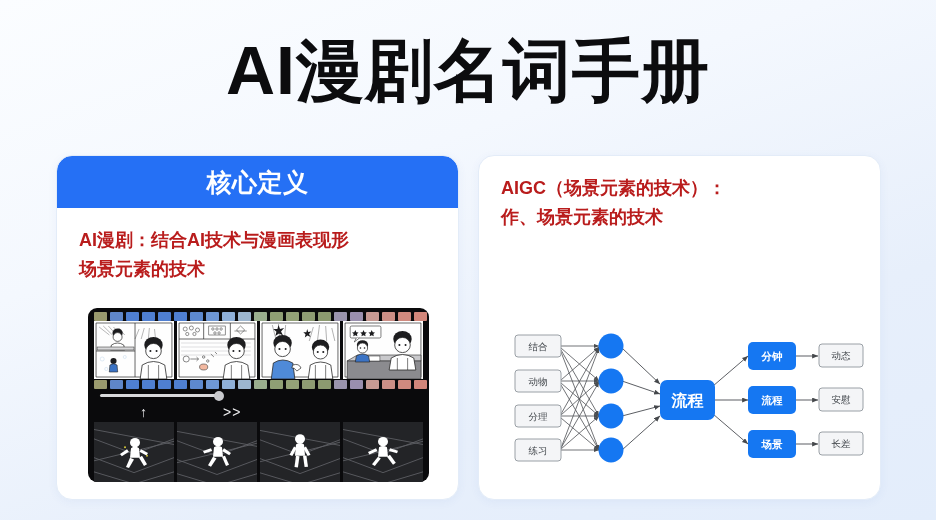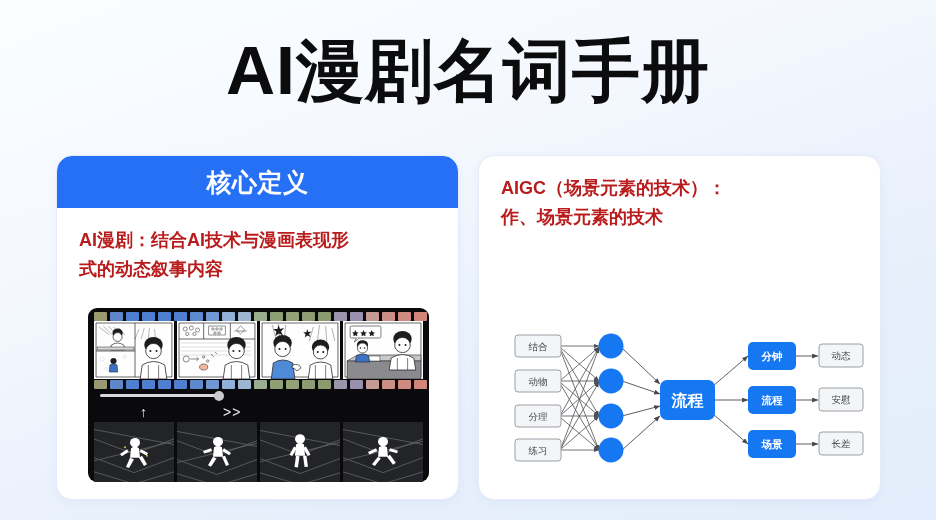--- a/index.html
+++ b/index.html
@@ -171,21 +171,21 @@
 <h1 id="page-title">AI漫剧名词手册</h1>
 
 <section class="card" id="card-definition">
 
   <div class="card-header">
     <span class="card-header-title">核心定义</span>
   </div>
 
   <div class="card-body">
     <p class="body-text head-line">AI漫剧：结合AI技术与漫画表现形</p>
-    <p class="body-text">式的动态叙事内容</p>
+    <p class="body-text">场景元素的技术</p>
   </div>
 
   <div id="comic-illustration">
 
     <div class="sprockets" id="sprockets-top">
         <div class="sprocket" style="background: rgb(154, 154, 110);"></div>
         <div class="sprocket" style="background: rgb(95, 134, 201);"></div>
         <div class="sprocket" style="background: rgb(79, 127, 209);"></div>
         <div class="sprocket" style="background: rgb(79, 127, 209);"></div>
         <div class="sprocket" style="background: rgb(79, 127, 209);"></div>

